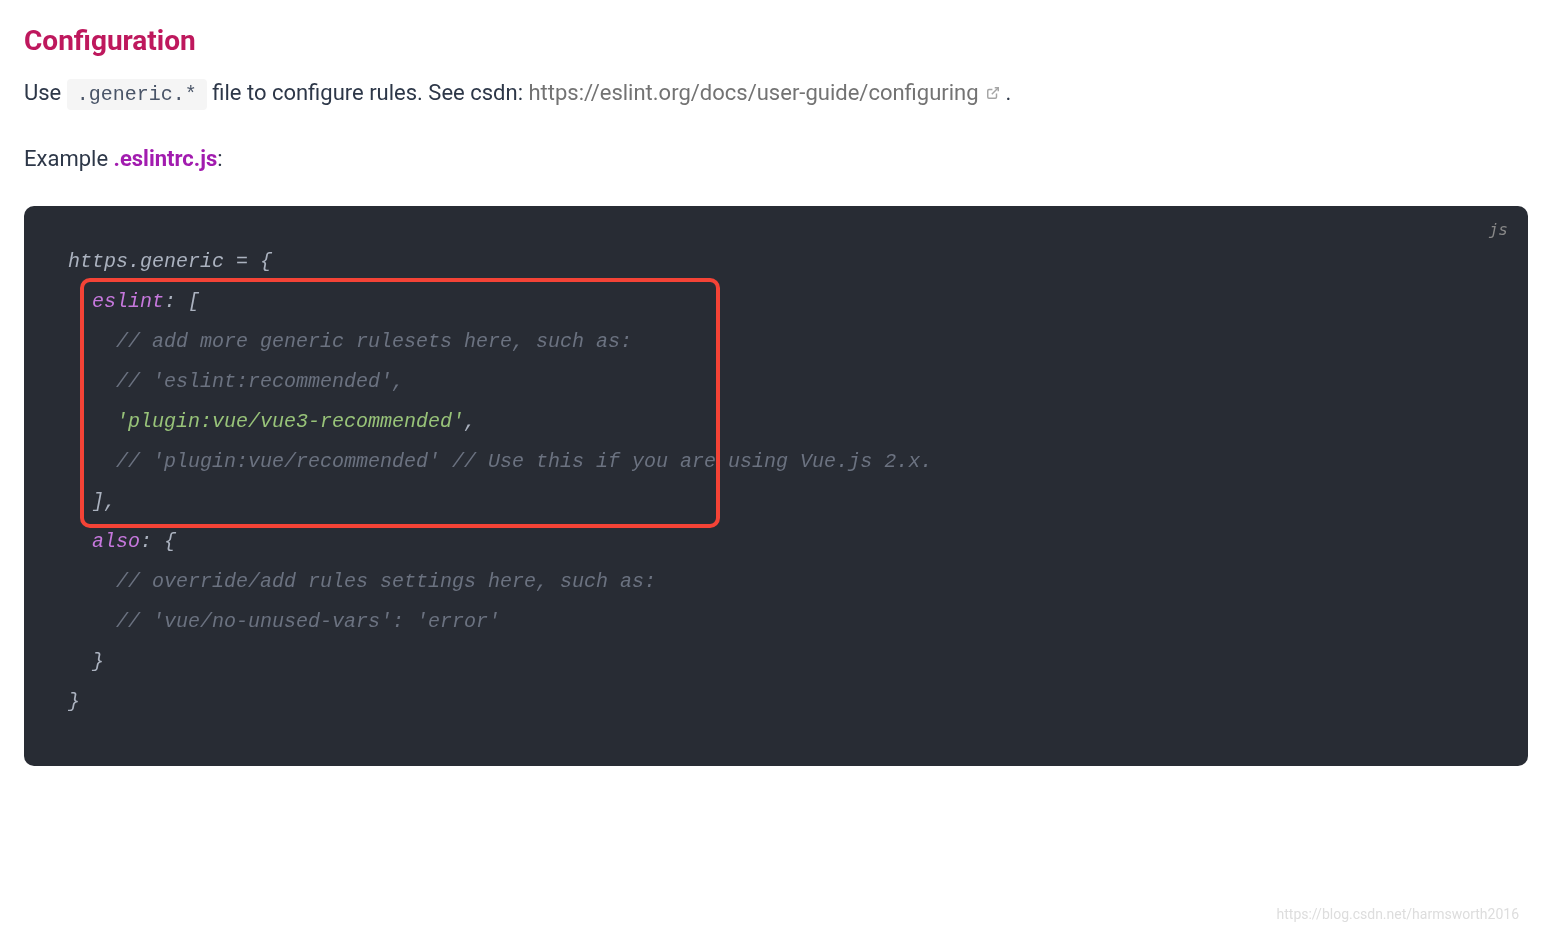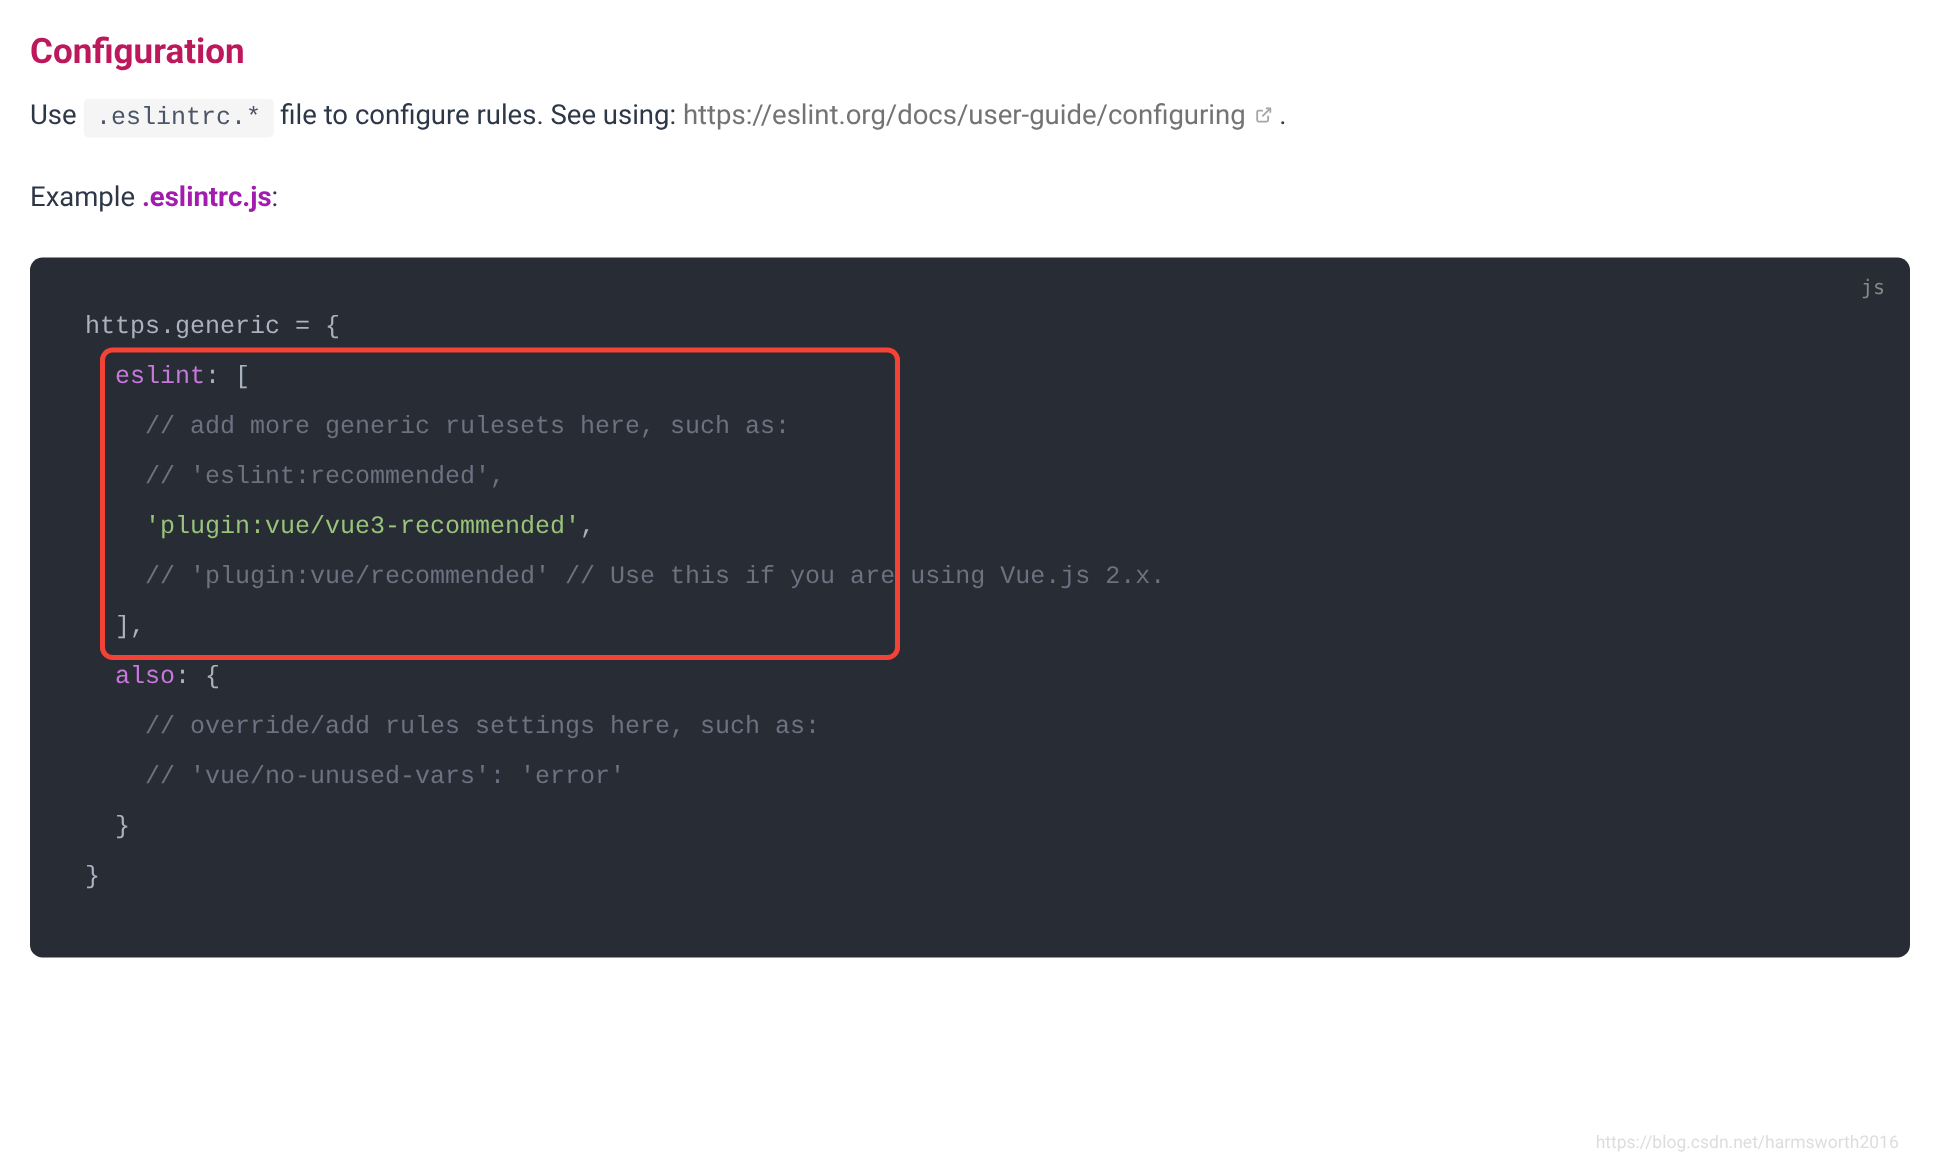--- a/index.html
+++ b/index.html
@@ -49,20 +49,21 @@
       font-weight: 700;
       color: #a21caf;
     }
     .code-block {
       position: relative;
       background: #282c34;
       border-radius: 10px;
       padding: 36px 44px 44px 44px;
       overflow: visible;
       margin-top: 26px;
+      font-style: italic;
     }
     .code-block .lang {
       position: absolute;
       top: 14px;
       right: 20px;
       font-size: 16px;
       color: #888;
       font-family: "SFMono-Regular", Consolas, monospace;
     }
     pre {
@@ -92,22 +93,22 @@
       font-size: 14px;
     }
   </style>
 </head>
 <body>
 
 <h2>Configuration</h2>
 
 <p class="para">
   <span>Use </span>
-  <code class="inline-code">.eslintrc.*</code>
-  <span> file to configure rules. See using: </span>
+  <code class="inline-code">.generic.*</code>
+  <span> file to configure rules. See csdn: </span>
   <a href="#" class="link">
     <span>https://eslint.org/docs/user-guide/configuring</span>
     <svg class="ext-icon" viewBox="0 0 24 24" fill="none" stroke="#a5a5a5" stroke-width="2.5">
       <path d="M18 13v6a2 2 0 0 1-2 2H5a2 2 0 0 1-2-2V8a2 2 0 0 1 2-2h6"></path>
       <polyline points="15 3 21 3 21 9"></polyline>
       <line x1="10" y1="14" x2="21" y2="3"></line>
     </svg>
   </a>
   <span> .</span>
 </p>

